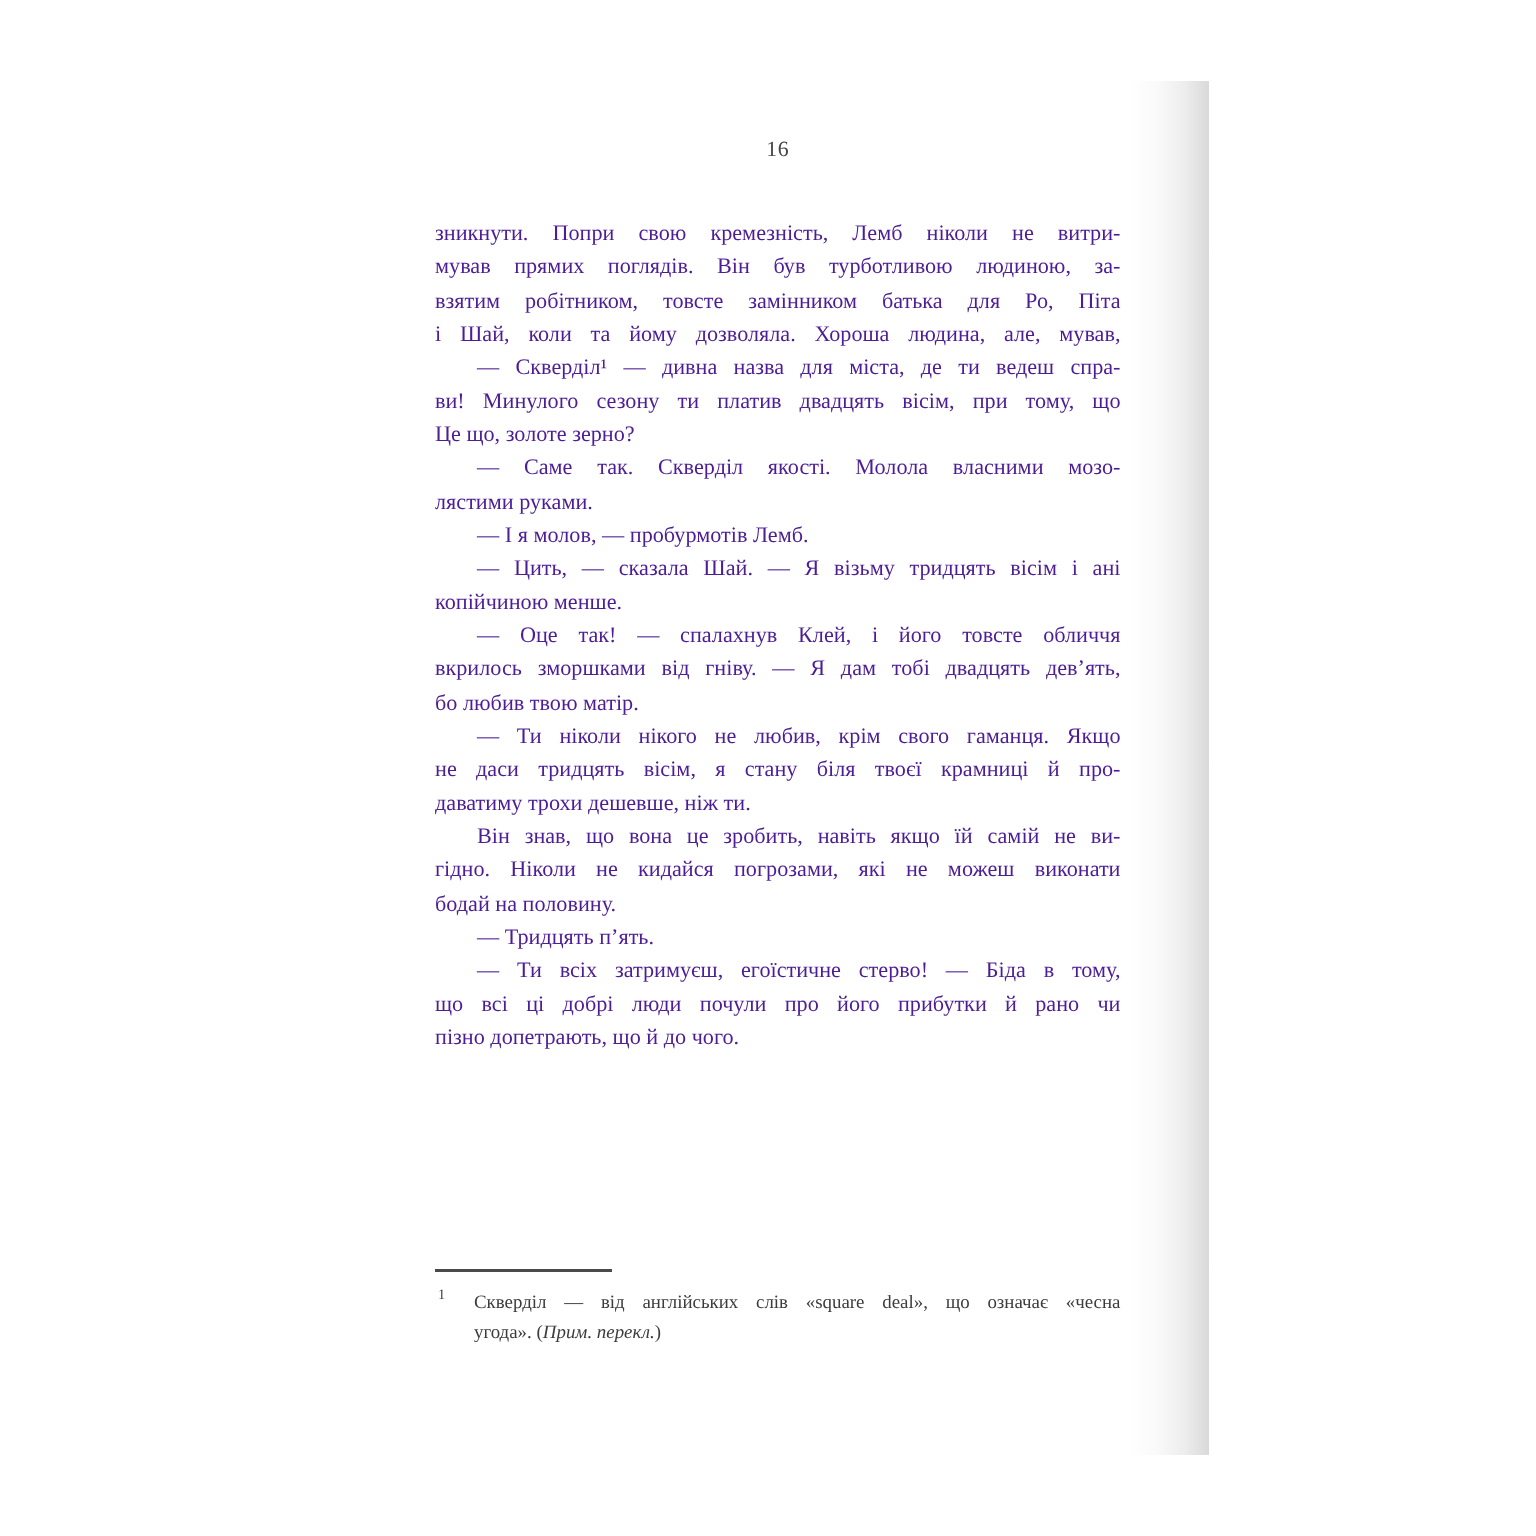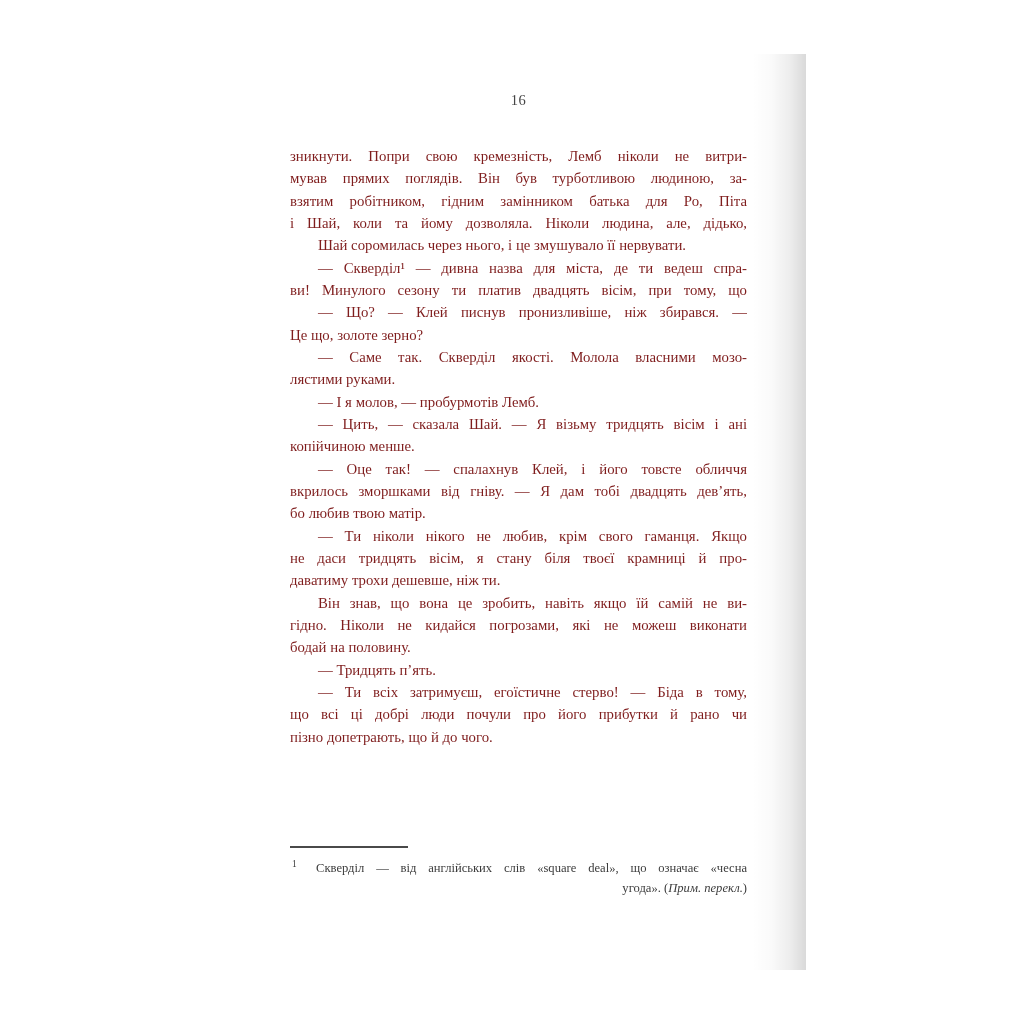--- a/index.html
+++ b/index.html
@@ -47,21 +47,21 @@
     font-size: 14.5px;
     line-height: 17px;
     color: #454545;
     letter-spacing: 0.5px;
   }
   .text-column {
     position: absolute;
     left: 60px;
     top: 91px;
     width: 457px;
-    color: #7f1d1d;
+    color: #4c1d95;
     font-size: 14.8px;
   }
   .line {
     height: 22.33px;
     line-height: 22.33px;
     text-align: justify;
     text-align-last: left;
     white-space: nowrap;
     overflow: visible;
   }
@@ -93,46 +93,44 @@
     position: absolute;
     left: 2px;
     top: 1px;
     font-size: 9.5px;
     color: #3c3c3c;
   }
   .fn-line {
     padding-left: 26px;
     height: 20px;
     line-height: 20px;
-    text-align: right;
+    text-align: left;
   }
   .fn-line.fn-just {
     text-align: justify;
     text-align-last: justify;
   }
   .fn-line i {
     font-style: italic;
   }
 </style>
 </head>
 <body>
 
 <div class="canvas">
   <div class="page">
     <div class="page-edge"></div>
     <div class="page-number">16</div>
     <div class="text-column" id="text-column">
         <div class="line just">зникнути. Попри свою кремезність, Лемб ніколи не витри-</div>
         <div class="line just">мував прямих поглядів. Він був турботливою людиною, за-</div>
-        <div class="line just">взятим робітником, гідним замінником батька для Ро, Піта</div>
-        <div class="line just">і Шай, коли та йому дозволяла. Ніколи людина, але, дідько,</div>
-        <div class="line ind">Шай соромилась через нього, і це змушувало її нервувати.</div>
+        <div class="line just">взятим робітником, товсте замінником батька для Ро, Піта</div>
+        <div class="line just">і Шай, коли та йому дозволяла. Хороша людина, але, мував,</div>
         <div class="line just ind">— Скверділ¹ — дивна назва для міста, де ти ведеш спра-</div>
         <div class="line just">ви! Минулого сезону ти платив двадцять вісім, при тому, що</div>
-        <div class="line just ind">— Що? — Клей писнув пронизливіше, ніж збирався. —</div>
         <div class="line">Це що, золоте зерно?</div>
         <div class="line just ind">— Саме так. Скверділ якості. Молола власними мозо-</div>
         <div class="line">лястими руками.</div>
         <div class="line ind">— І я молов, — пробурмотів Лемб.</div>
         <div class="line just ind">— Цить, — сказала Шай. — Я візьму тридцять вісім і ані</div>
         <div class="line">копійчиною менше.</div>
         <div class="line just ind">— Оце так! — спалахнув Клей, і його товсте обличчя</div>
         <div class="line just">вкрилось зморшками від гніву. — Я дам тобі двадцять дев’ять,</div>
         <div class="line">бо любив твою матір.</div>
         <div class="line just ind">— Ти ніколи нікого не любив, крім свого гаманця. Якщо</div>

